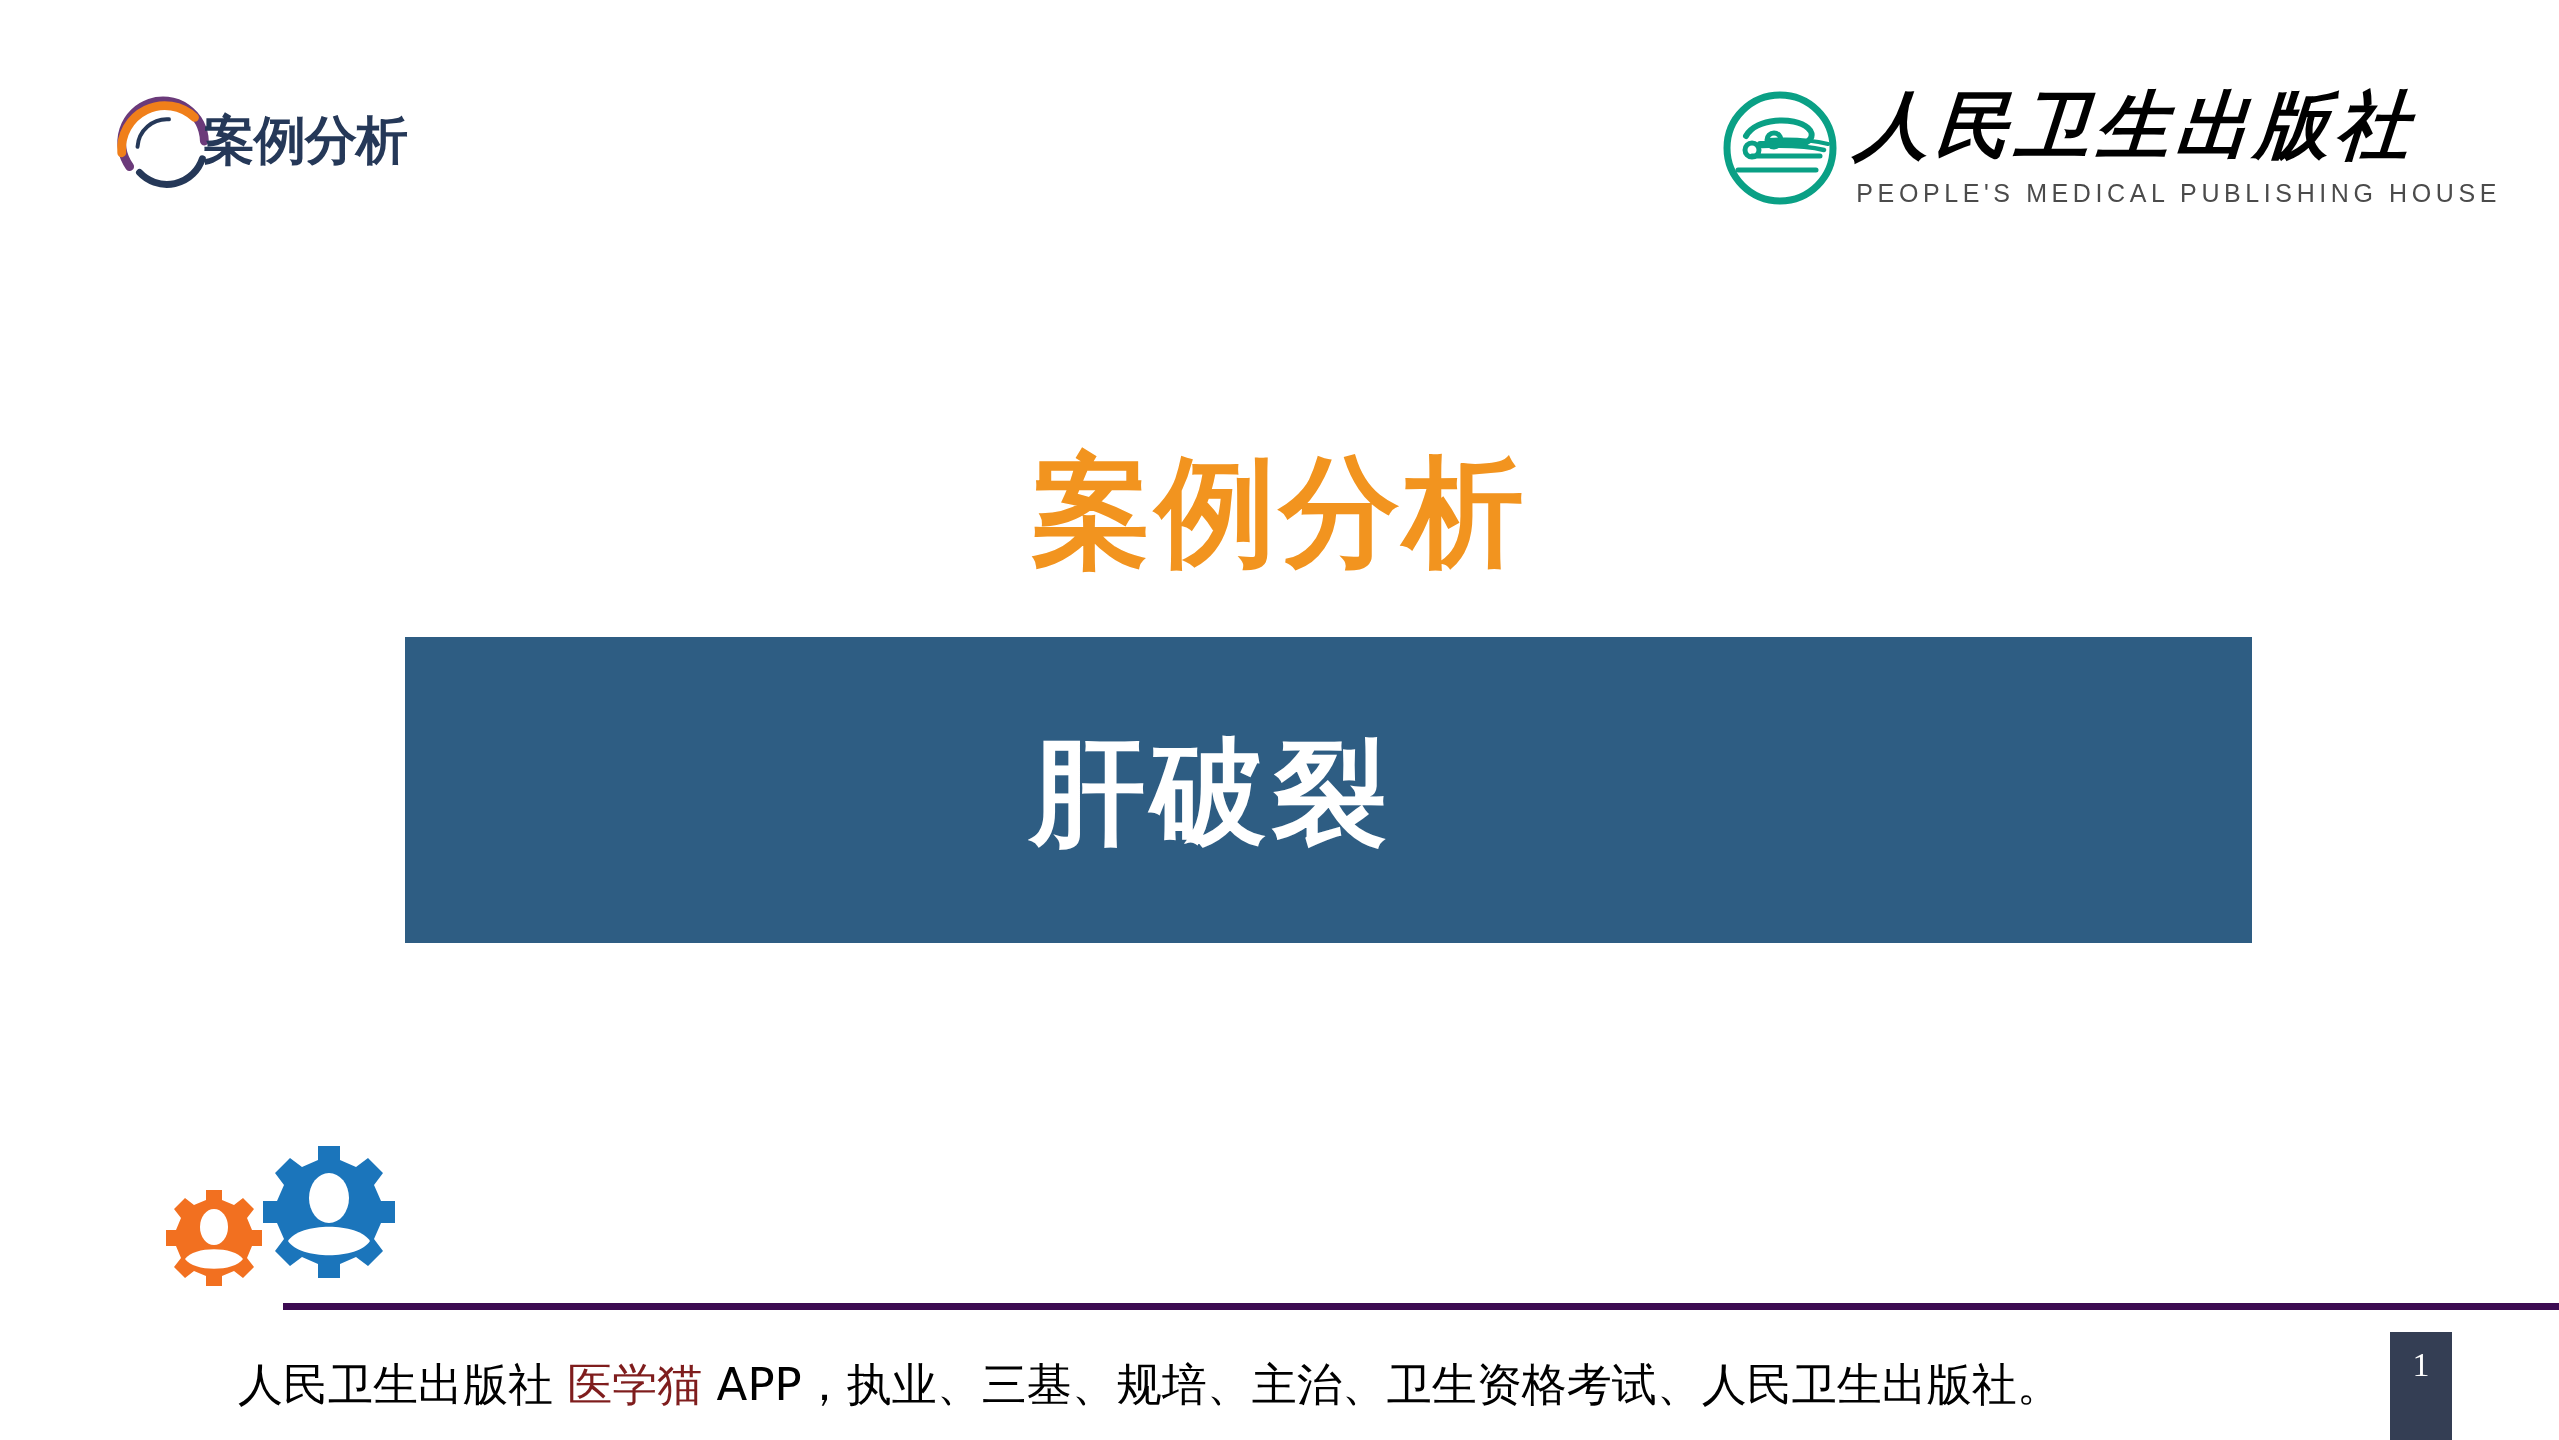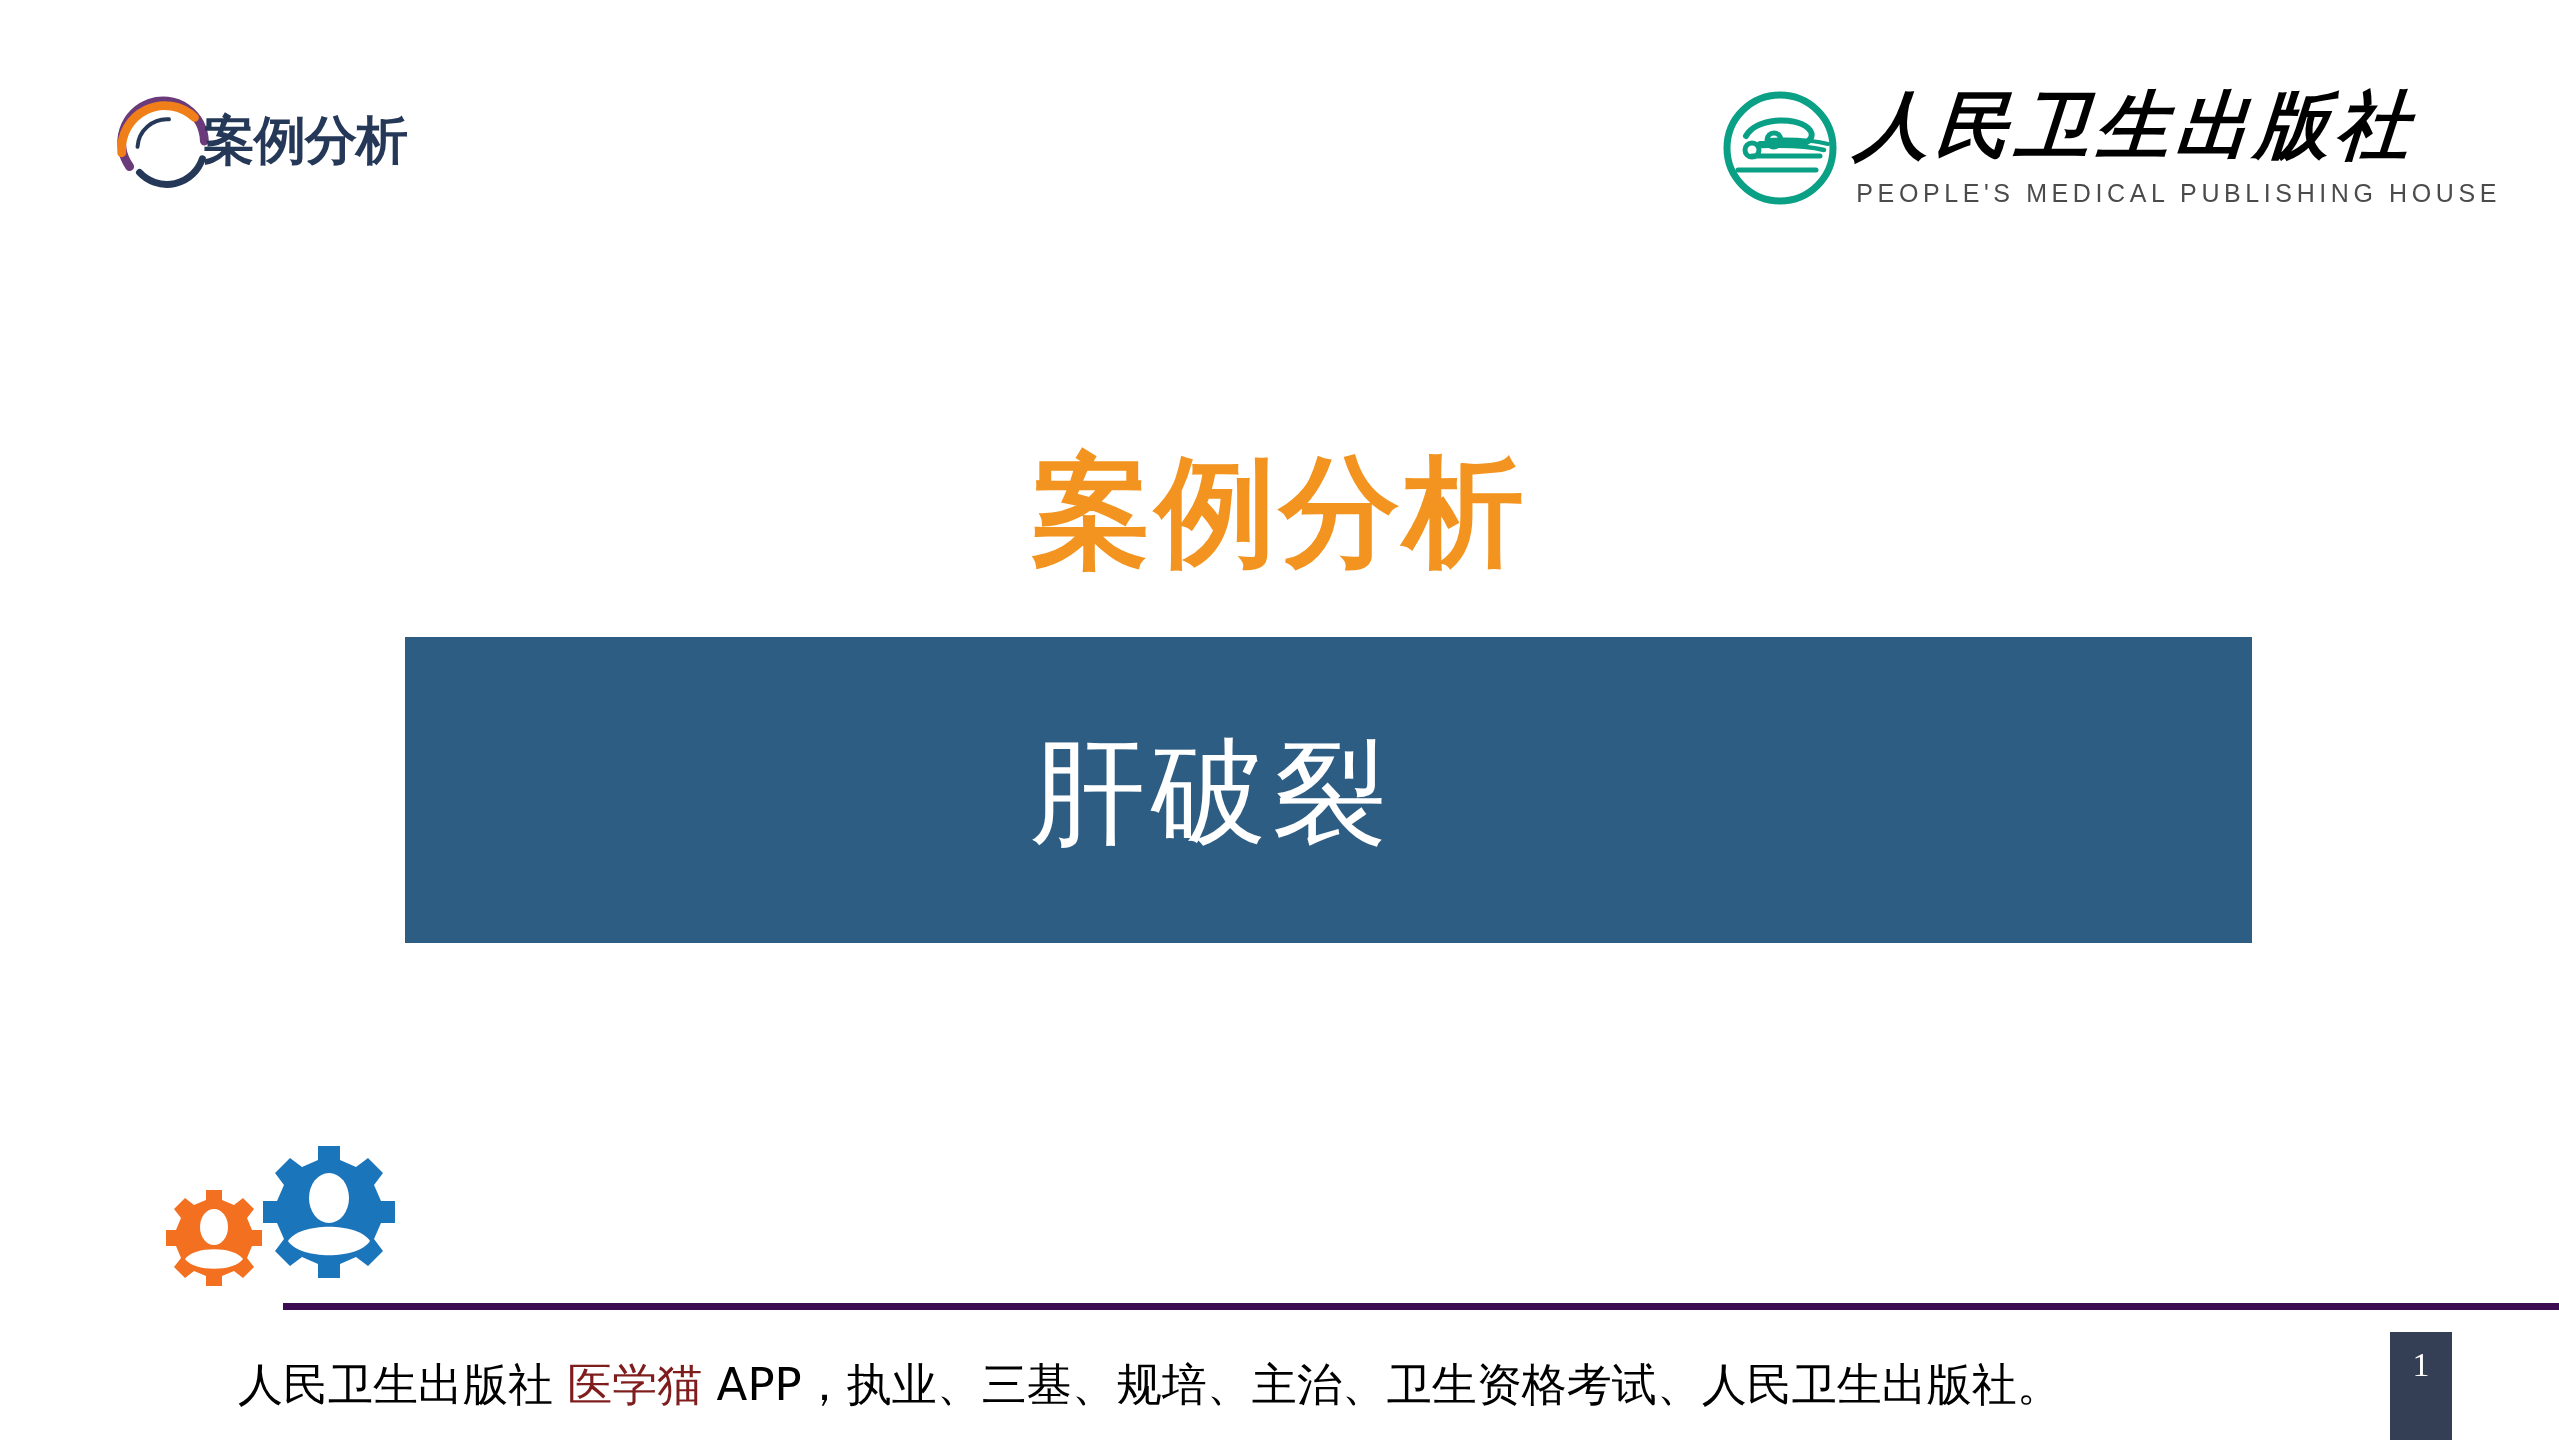--- a/index.html
+++ b/index.html
@@ -110,21 +110,21 @@
     width: 1847px;
     height: 306px;
     background: #2E5D83;
   }
   .banner-text {
     position: absolute;
     left: 625px;
     top: 98px;
     font-family: "DejaVu Sans", "Liberation Sans", sans-serif;
     font-size: 115px;
-    font-weight: normal;
+    font-weight: bold;
     color: #ffffff;
     letter-spacing: 6px;
     line-height: 1.0;
     white-space: nowrap;
   }
 
   
   .gears {
     position: absolute;
     left: 148px;

